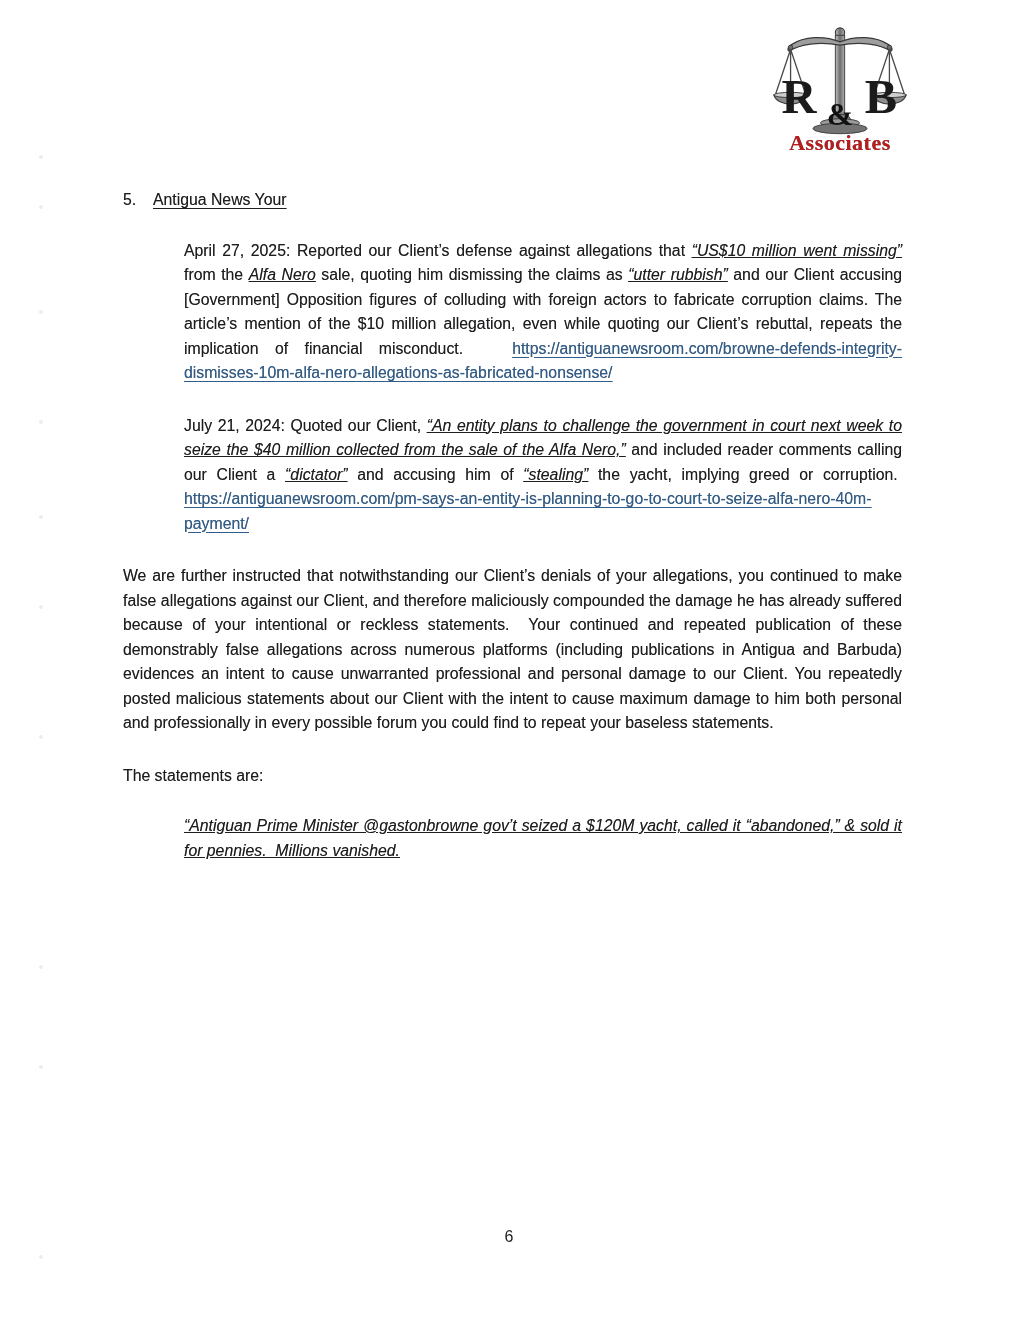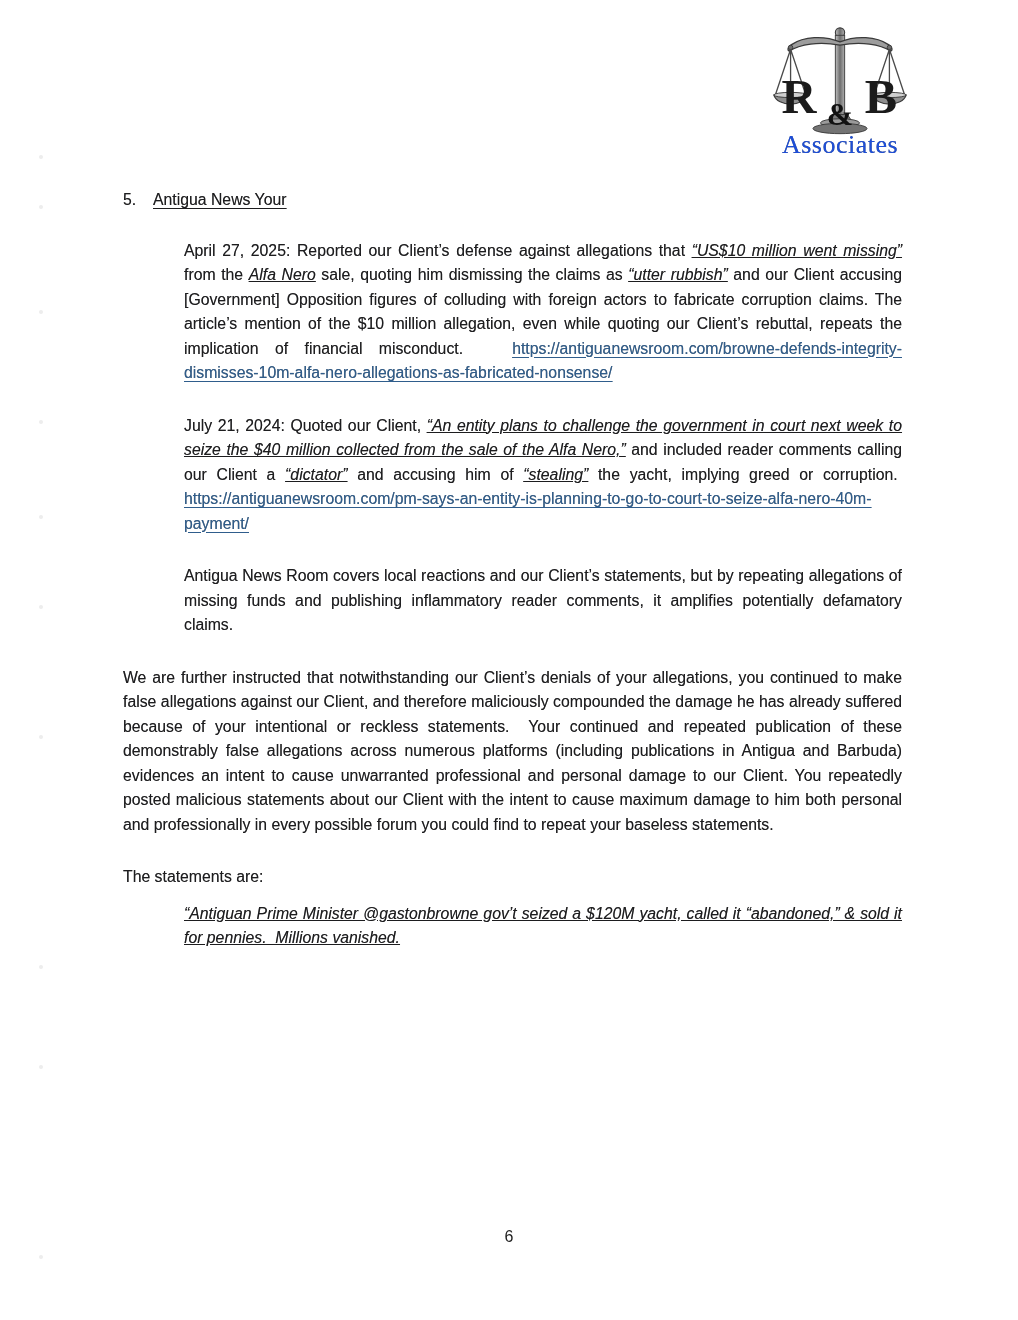--- a/index.html
+++ b/index.html
@@ -12,35 +12,35 @@
     color:#1d1d1f;
   }
   
   .logo {
     position:absolute; top:26px; right:108px; width:140px;
     text-align:center;
   }
   .logo svg { display:block; margin:0 auto; }
   .logo-caption {
     font-family:"Liberation Serif","DejaVu Serif",serif;
-    font-weight:400; font-size:26px; letter-spacing:0.5px;
-    color:#1d4ed8; margin-top:-6px;
+    font-weight:700; font-size:22px; letter-spacing:0.5px;
+    color:#b91c1c; margin-top:-6px;
     text-shadow:0 0 0.6px rgba(10,10,10,0.6);
   }
   
   .content {
     position:absolute; left:123px; top:188px; width:779px;
     font-size:15.8px; line-height:24.5px;
     text-shadow:0 0 0.5px rgba(25,25,25,0.55);
   }
   .heading { margin:0 0 26px 0; display:flex; }
   .hnum { width:30px; flex:0 0 30px; }
   .htitle { text-decoration:underline; text-underline-offset:3px; }
   .para { margin:0 0 28px 0; text-align:justify; }
-  .para.last-gap { margin-bottom:12px; }
+  .para.last-gap { margin-bottom:26px; }
   .indent { margin-left:61px; }
   span.u { text-underline-offset:3px; }
   span.i { font-style:italic;text-decoration:underline; }
   a.doc-link {
     color:var(--link,#2f5d8c);
     text-decoration:underline;
     text-underline-offset:3px;
     overflow-wrap:anywhere;
   }
   
@@ -113,21 +113,20 @@
 
     <div class="heading">
       <span class="hnum">5.</span>
       <span class="htitle">Antigua News Your</span>
     </div>
 
     <p class="para indent"><span class="u">April 27, 2025</span><span class="n">: Reported our Client’s defense against allegations that </span><span class="i">“US$10 million went missing”</span><span class="n"> from the </span><span class="i">Alfa Nero</span><span class="n"> sale, quoting him dismissing the claims as </span><span class="i">“utter rubbish”</span><span class="n"> and our Client accusing [Government] Opposition figures of colluding with foreign actors to fabricate corruption claims. The article’s mention of the $10 million allegation, even while quoting our Client’s rebuttal, repeats the implication of financial misconduct.&nbsp;&nbsp; </span><a class="doc-link" href="#">https://antiguanewsroom.com/browne-defends-integrity-dismisses-10m-alfa-nero-allegations-as-fabricated-nonsense/</a></p>
 
     <p class="para indent"><span class="u">July 21, 2024</span><span class="n">: Quoted our Client, </span><span class="i">“An entity plans to challenge the government in court next week to seize the $40 million collected from the sale of the Alfa Nero,”</span><span class="n"> and included reader comments calling our Client a </span><span class="i">“dictator”</span><span class="n"> and accusing him of </span><span class="i">“stealing”</span><span class="n"> the yacht, implying greed or corruption.&nbsp; </span><a class="doc-link" href="#">https://antiguanewsroom.com/pm-says-an-entity-is-planning-to-go-to-court-to-seize-alfa-nero-40m-payment/</a></p>
 
-    <p class="para indent"><span class="n">Antigua News Room covers local reactions and our Client’s statements, but by repeating allegations of missing funds and publishing inflammatory reader comments, it amplifies potentially defamatory claims.</span></p>
 
     <p class="para"><span class="n">We are further instructed that notwithstanding our Client’s denials of your allegations, you continued to make false allegations against our Client, and therefore maliciously compounded the damage he has already suffered because of your intentional or reckless statements.&nbsp; Your continued and repeated publication of these demonstrably false allegations across numerous platforms (including publications in Antigua and Barbuda) evidences an intent to cause unwarranted professional and personal damage to our Client. You repeatedly posted malicious statements about our Client with the intent to cause maximum damage to him both personal and professionally in every possible forum you could find to repeat your baseless statements.</span></p>
 
     <p class="para last-gap">The statements are:</p>
 
 
     <p class="para indent" style="margin-bottom:18px"><span class="i">“Antiguan Prime Minister @gastonbrowne gov’t seized a $120M yacht, called it “abandoned,” &amp; sold it for pennies.&nbsp; Millions vanished.</span></p>
 
 
   </section>

